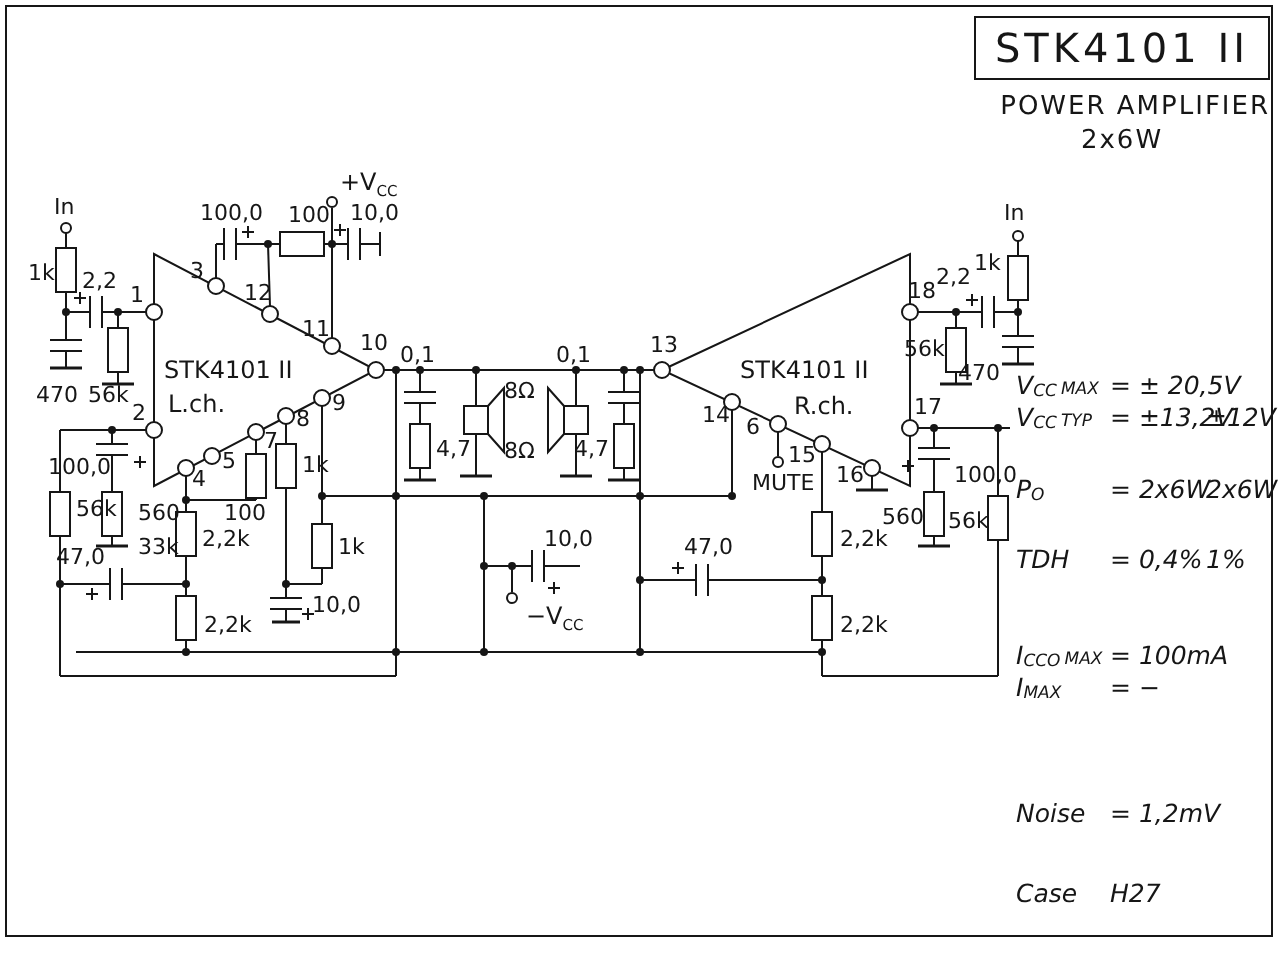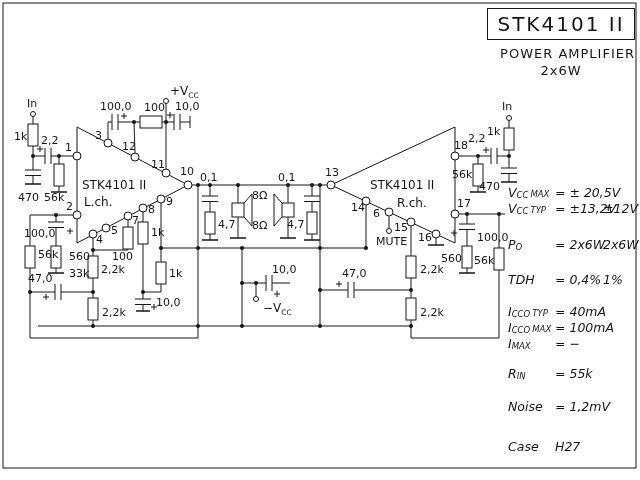--- a/index.html
+++ b/index.html
@@ -378,20 +378,18 @@
   <div class="title-box">
     <span>STK4101 II</span>
   </div>
   <div class="subtitle">POWER AMPLIFIER</div>
   <div class="rating">2x6W</div>
 
   <div class="spec-line" style="top:185px"><span class="lbl"><span>V</span><span class="sub">CC</span><span class="nm">MAX</span></span><span>= ± 20,5V</span><span class="alt"></span></div>
   <div class="spec-line" style="top:201px"><span class="lbl"><span>V</span><span class="sub">CC</span><span class="nm">TYP</span></span><span>= ±13,2V</span><span class="alt">±12V</span></div>
   <div class="spec-line" style="top:237px"><span class="lbl"><span>P</span><span class="sub">O</span><span class="nm"></span></span><span>= 2x6W</span><span class="alt">2x6W</span></div>
   <div class="spec-line" style="top:272px"><span class="lbl"><span>TDH</span><span class="sub"></span><span class="nm"></span></span><span>= 0,4%</span><span class="alt">1%</span></div>
-  <div class="spec-line" style="top:304px"><span class="lbl"><span>I</span><span class="sub">CCO</span><span class="nm">TYP</span></span><span>= 40mA</span><span class="alt"></span></div>
   <div class="spec-line" style="top:320px"><span class="lbl"><span>I</span><span class="sub">CCO</span><span class="nm">MAX</span></span><span>= 100mA</span><span class="alt"></span></div>
   <div class="spec-line" style="top:336px"><span class="lbl"><span>I</span><span class="sub">MAX</span><span class="nm"></span></span><span>= −</span><span class="alt"></span></div>
-  <div class="spec-line" style="top:366px"><span class="lbl"><span>R</span><span class="sub">IN</span><span class="nm"></span></span><span>= 55k</span><span class="alt"></span></div>
   <div class="spec-line" style="top:399px"><span class="lbl"><span>Noise</span><span class="sub"></span><span class="nm"></span></span><span>= 1,2mV</span><span class="alt"></span></div>
   <div class="spec-line" style="top:439px"><span class="lbl"><span>Case</span><span class="sub"></span><span class="nm"></span></span><span>H27</span><span class="alt"></span></div>
 
 </div>
 
 </body></html>

